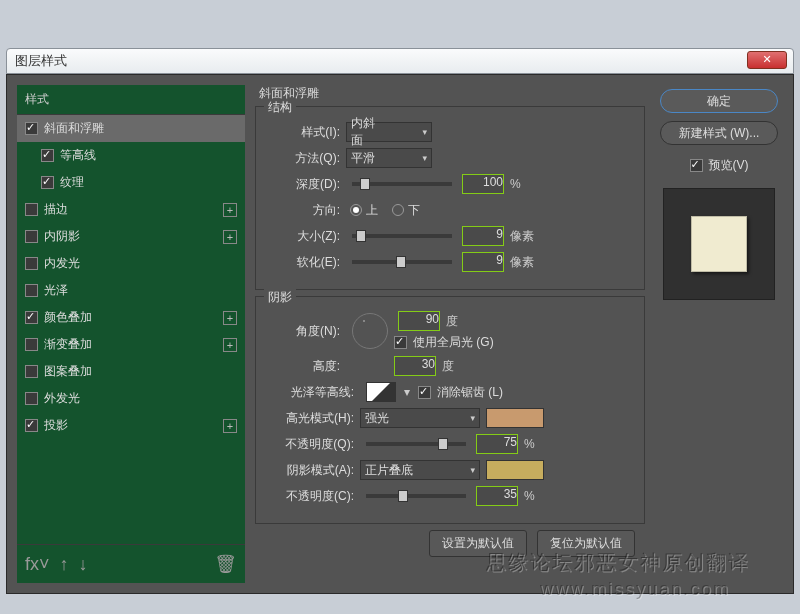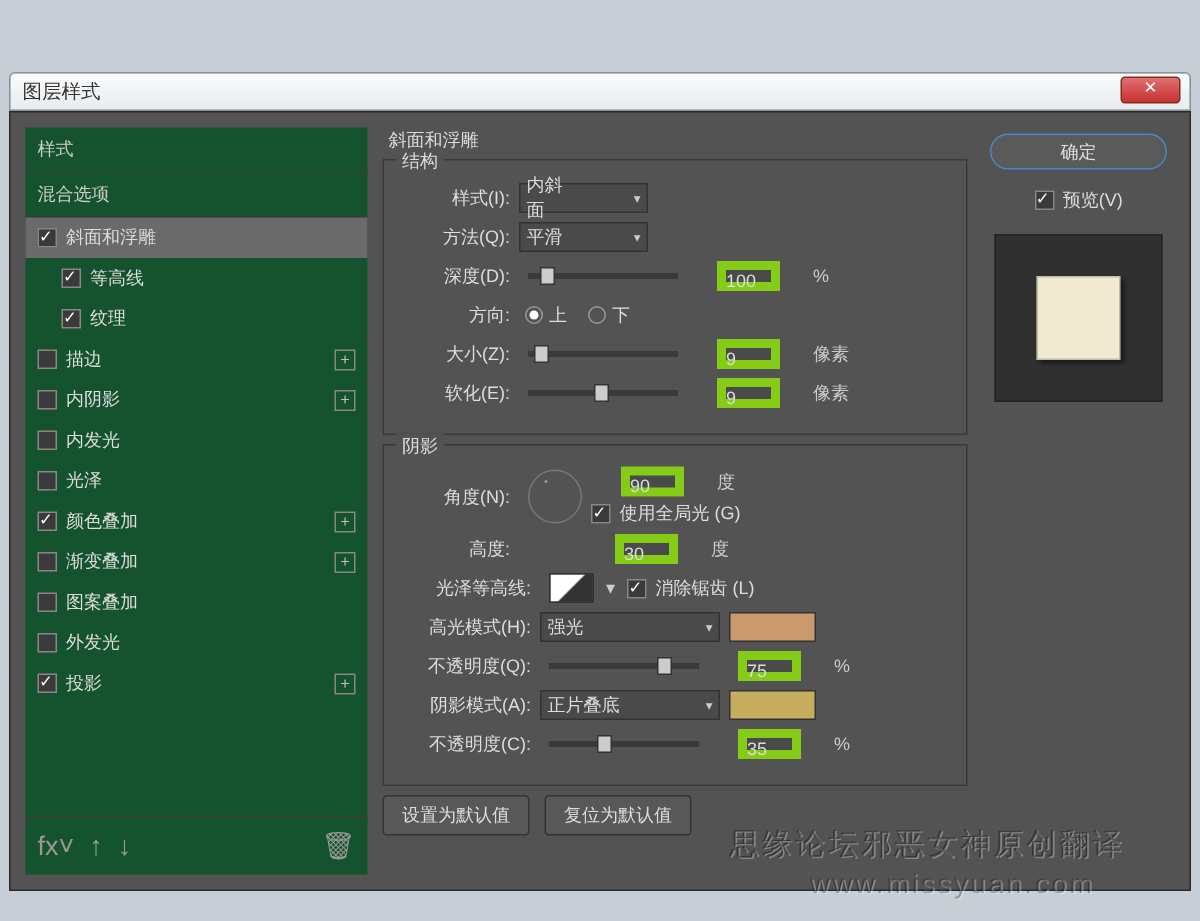--- a/index.html
+++ b/index.html
@@ -19,21 +19,21 @@
 .chk.on::after { content:"✓"; position:absolute; top:-2px; left:0; color:#fff; font-size:11px; }
 .midpanel { flex: 1; position: relative; }
 .fieldset { border: 1px solid #3a3a3a; margin-bottom: 6px; position: relative; padding: 10px 12px 12px 12px; }
 .legend { position: absolute; top: -8px; left: 8px; background: #535353; padding: 0 4px; color: #ddd; font-family: Liberation Mono, monospace; }
 .frow { display: flex; align-items: center; margin: 4px 0; height: 22px; }
 .flabel { width: 72px; text-align: right; color: #ddd; margin-right: 6px; }
 .combo { display:flex; align-items:center; background:#4a4a4a; border:1px solid #333; height:20px; min-width:80px; padding:0 4px; color:#ddd; position:relative;gap:44px;}
 .combo .arr { margin-left:auto; font-size:9px; color:#ccc; }
 .slider { flex:1; max-width:100px; height:4px; background:#3a3a3a; position:relative; margin:0 6px;}
 .slider .thumb { position:absolute; top:-4px; width:10px; height:12px; background:#ccc; border:1px solid #333;}
-.ninput { width:42px; height:20px; background:#4a4a4a; border:6px solid #84cc16; color:#ddd; text-align:left; margin:0 20px;}
+.ninput { width:42px; height:20px; background:#4a4a4a; border:1px solid #84cc16; color:#ddd; text-align:right; margin:0 4px;}
 .unit { color:#ccc; margin-left:2px;}
 .radio { width:12px; height:12px; border-radius:50%; border:1px solid #999; margin:0 4px; position:relative;}
 .radio.on::after{content:"";position:absolute;top:2px;left:2px;width:6px;height:6px;background:#fff;border-radius:50%;}
 .angledial { width:36px; height:36px; border:1px solid #777; border-radius:50%; margin:0 6px; position:relative;}
 .angledial::after{content:"";position:absolute;width:2px;height:2px;background:#999;top:6px;left:10px;border-radius:50%;}
 .swatch { width:58px; height:20px; border:1px solid #333; margin-left:6px;}
 .contour { width:30px; height:20px; border:1px solid #333; background:linear-gradient(135deg,#fff 48%,#333 52%); margin-left:6px;}
 .btn2 { background:#585858; border:1px solid #333; color:#ddd; padding:4px 12px; margin-right:10px; border-radius:3px;}
 .rightpanel { width:128px; display:flex; flex-direction:column; align-items:center; gap:8px; padding-top:4px;}
 .rbtn { width:118px; height:24px; border:1px solid #333; border-radius:12px; background:#5a5a5a; color:#ddd; text-align:center; line-height:22px;}
@@ -49,21 +49,20 @@
 
 <div class="titlebar">
   <span>图层样式</span>
   <div class="closebtn">✕</div>
 </div>
 
 <div class="dialog">
 
   <div class="leftpanel">
     <div class="hdr">样式</div>
-    <div class="hdr">混合选项</div>
 
     <div class="row sel">
       <div class="chk on"></div>
       <span>斜面和浮雕</span>
     </div>
     <div class="row sub">
       <div class="chk on"></div>
       <span>等高线</span>
     </div>
     <div class="row sub">
@@ -228,28 +227,29 @@
       <div class="frow">
         <div class="flabel" style="width:86px">不透明度(C):</div>
         <div class="slider">
             <div class="thumb" style="left:32px"></div>
           </div>
         <div class="ninput">35</div>
         <span class="unit">%</span>
       </div>
     </div>
 
-    <div style="display:flex;justify-content:flex-start;margin-top:6px">
+    <div style="display:flex;justify-content:flex-end;margin-top:6px">
       <div class="btn2">设置为默认值</div>
       <div class="btn2">复位为默认值</div>
     </div>
   </div>
 
   <div class="rightpanel">
     <div class="rbtn primary">确定</div>
+    <div class="rbtn">新建样式 (W)...</div>
     <div style="display:flex;align-items:center;margin-top:4px">
       <div class="chk on"></div>
       <span style="color:#ddd">预览(V)</span>
     </div>
     <div class="preview">
         <div class="sq"></div>
       </div>
   </div>
 
 </div>

